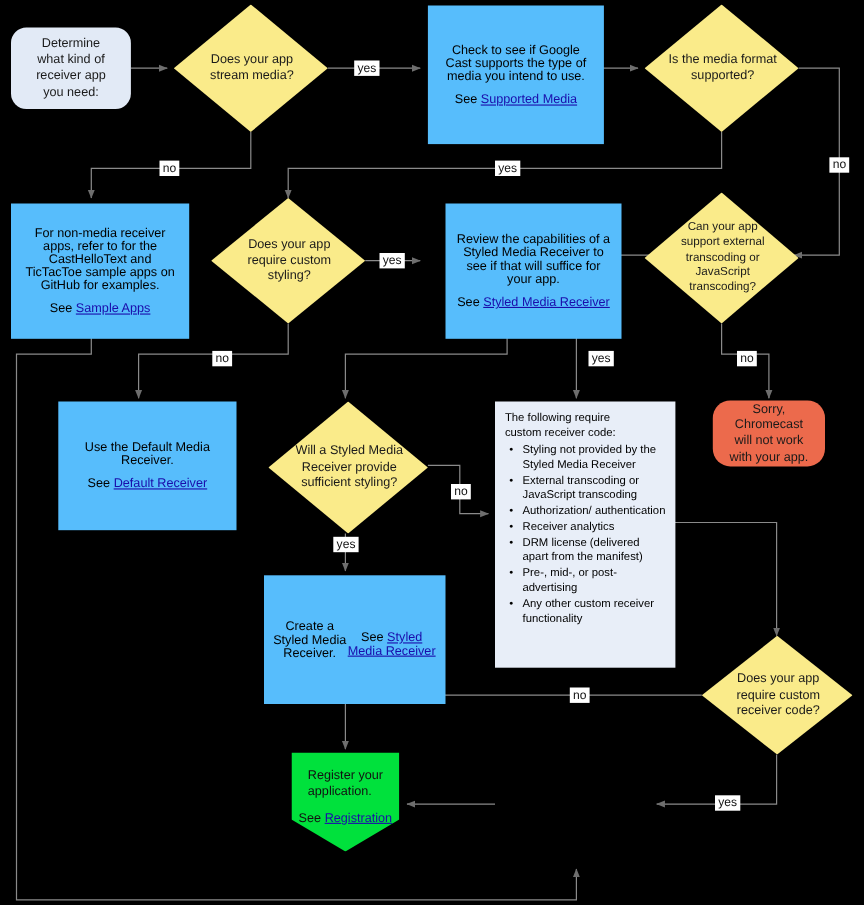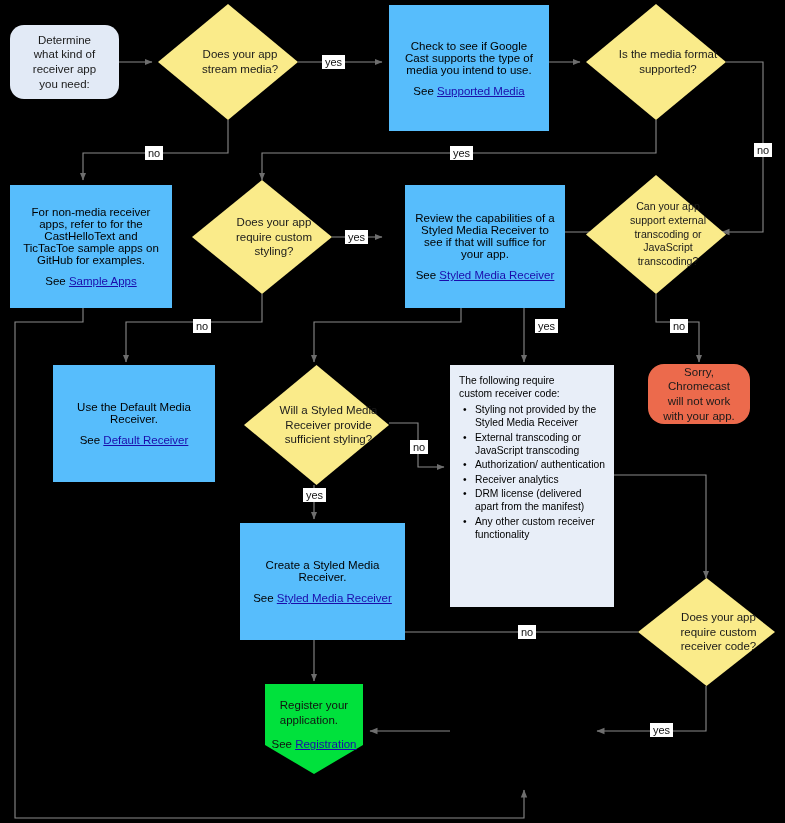--- a/index.html
+++ b/index.html
@@ -13,21 +13,21 @@
         flex-direction:column;align-items:center;}
   .term-red{background:#ec6a4c;border-radius:16px;font-size:11.5px;padding:22px 10px;
         flex-direction:column;}
   .listbox{background:#e8eef8;font-size:10.3px;text-align:left;display:block;
         padding:9px 8px 8px 9px;line-height:1.3;}
   .listbox .lead{margin:0 0 2px 0;}
   .listbox ul{margin:0;padding-left:15px;list-style:none;}
   .listbox li{margin:0 0 1px 0;position:relative;padding-left:1px;}
   .listbox li:before{content:"\2022";position:absolute;left:-11px;top:0;}
   .dia{position:absolute;}
-  .dia .dtxt{position:absolute;left:12px;top:0;width:100%;height:100%;display:flex;
+  .dia .dtxt{position:absolute;left:1px;top:0;width:100%;height:100%;display:flex;
         align-items:center;justify-content:center;text-align:center;font-size:11.5px;
         color:#1a1a1a;line-height:1.3;padding:0 16px;box-sizing:border-box;}
   .penta{position:relative;}
   .penta .ptxt{position:absolute;left:0;top:0;width:100%;height:100%;
         display:flex;flex-direction:column;align-items:center;justify-content:flex-start;
         padding-top:14px;box-sizing:border-box;font-size:11.5px;color:#111;line-height:1.3;}
   a.lnk{color:#1a0dab;text-decoration:underline;cursor:pointer;}
   .edgelabel{position:absolute;background:#fff;color:#111;font-size:11px;
         padding:0px 3px;line-height:14px;white-space:nowrap;}
   .see{margin-top:9px;}
@@ -186,34 +186,35 @@
 
   <div class="listbox" style="position:absolute;left:450px;top:365px;width:147px;height:225px;">
     <div class="lead nm">The following require
 custom receiver code:</div>
     <ul>
       <li>Styling not provided by the Styled Media Receiver</li>
       <li>External transcoding or JavaScript transcoding</li>
       <li>Authorization/ authentication</li>
       <li>Receiver analytics</li>
       <li>DRM license (delivered apart from the manifest)</li>
+      <li>Pre-, mid-, or post-advertising</li>
       <li>Any other custom receiver functionality</li>
     </ul>
   </div>
 
   <div class="node term-red" style="left:648px;top:364px;width:102px;height:60px;">
     <span class="nm">Sorry,
 Chromecast
 will not work
 with your app.</span>
   </div>
 
   <div class="proc" style="position:absolute;left:240px;top:523px;width:149px;height:105px;
               display:flex;align-items:center;justify-content:center;text-align:center;
-              flex-direction:column;">
+              flex-direction:row;">
     <span class="nm">Create a Styled Media
 Receiver.</span>
     <span class="see">
       <span>See </span><a class="lnk">Styled Media Receiver</a>
     </span>
   </div>
 
   <div class="dia" style="left:638px;top:578px;width:137px;height:108px;">
     <svg width="137" height="108" viewBox="0 0 137 108">
       <polygon points="68.5,0 137,54 68.5,108 0,54" fill="#faeb8a"></polygon>

